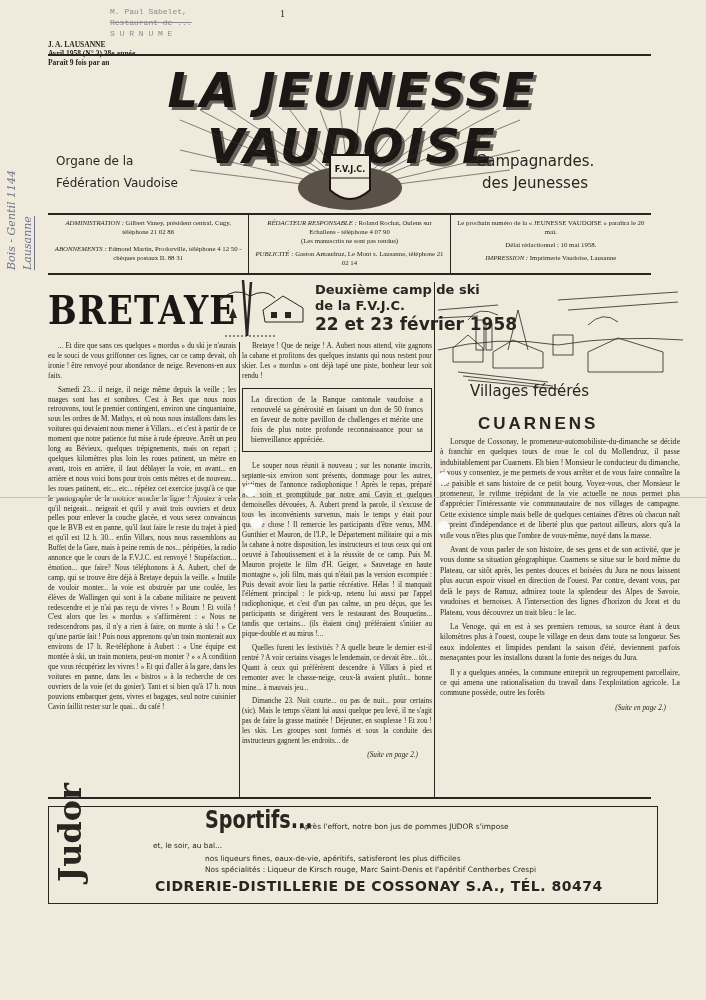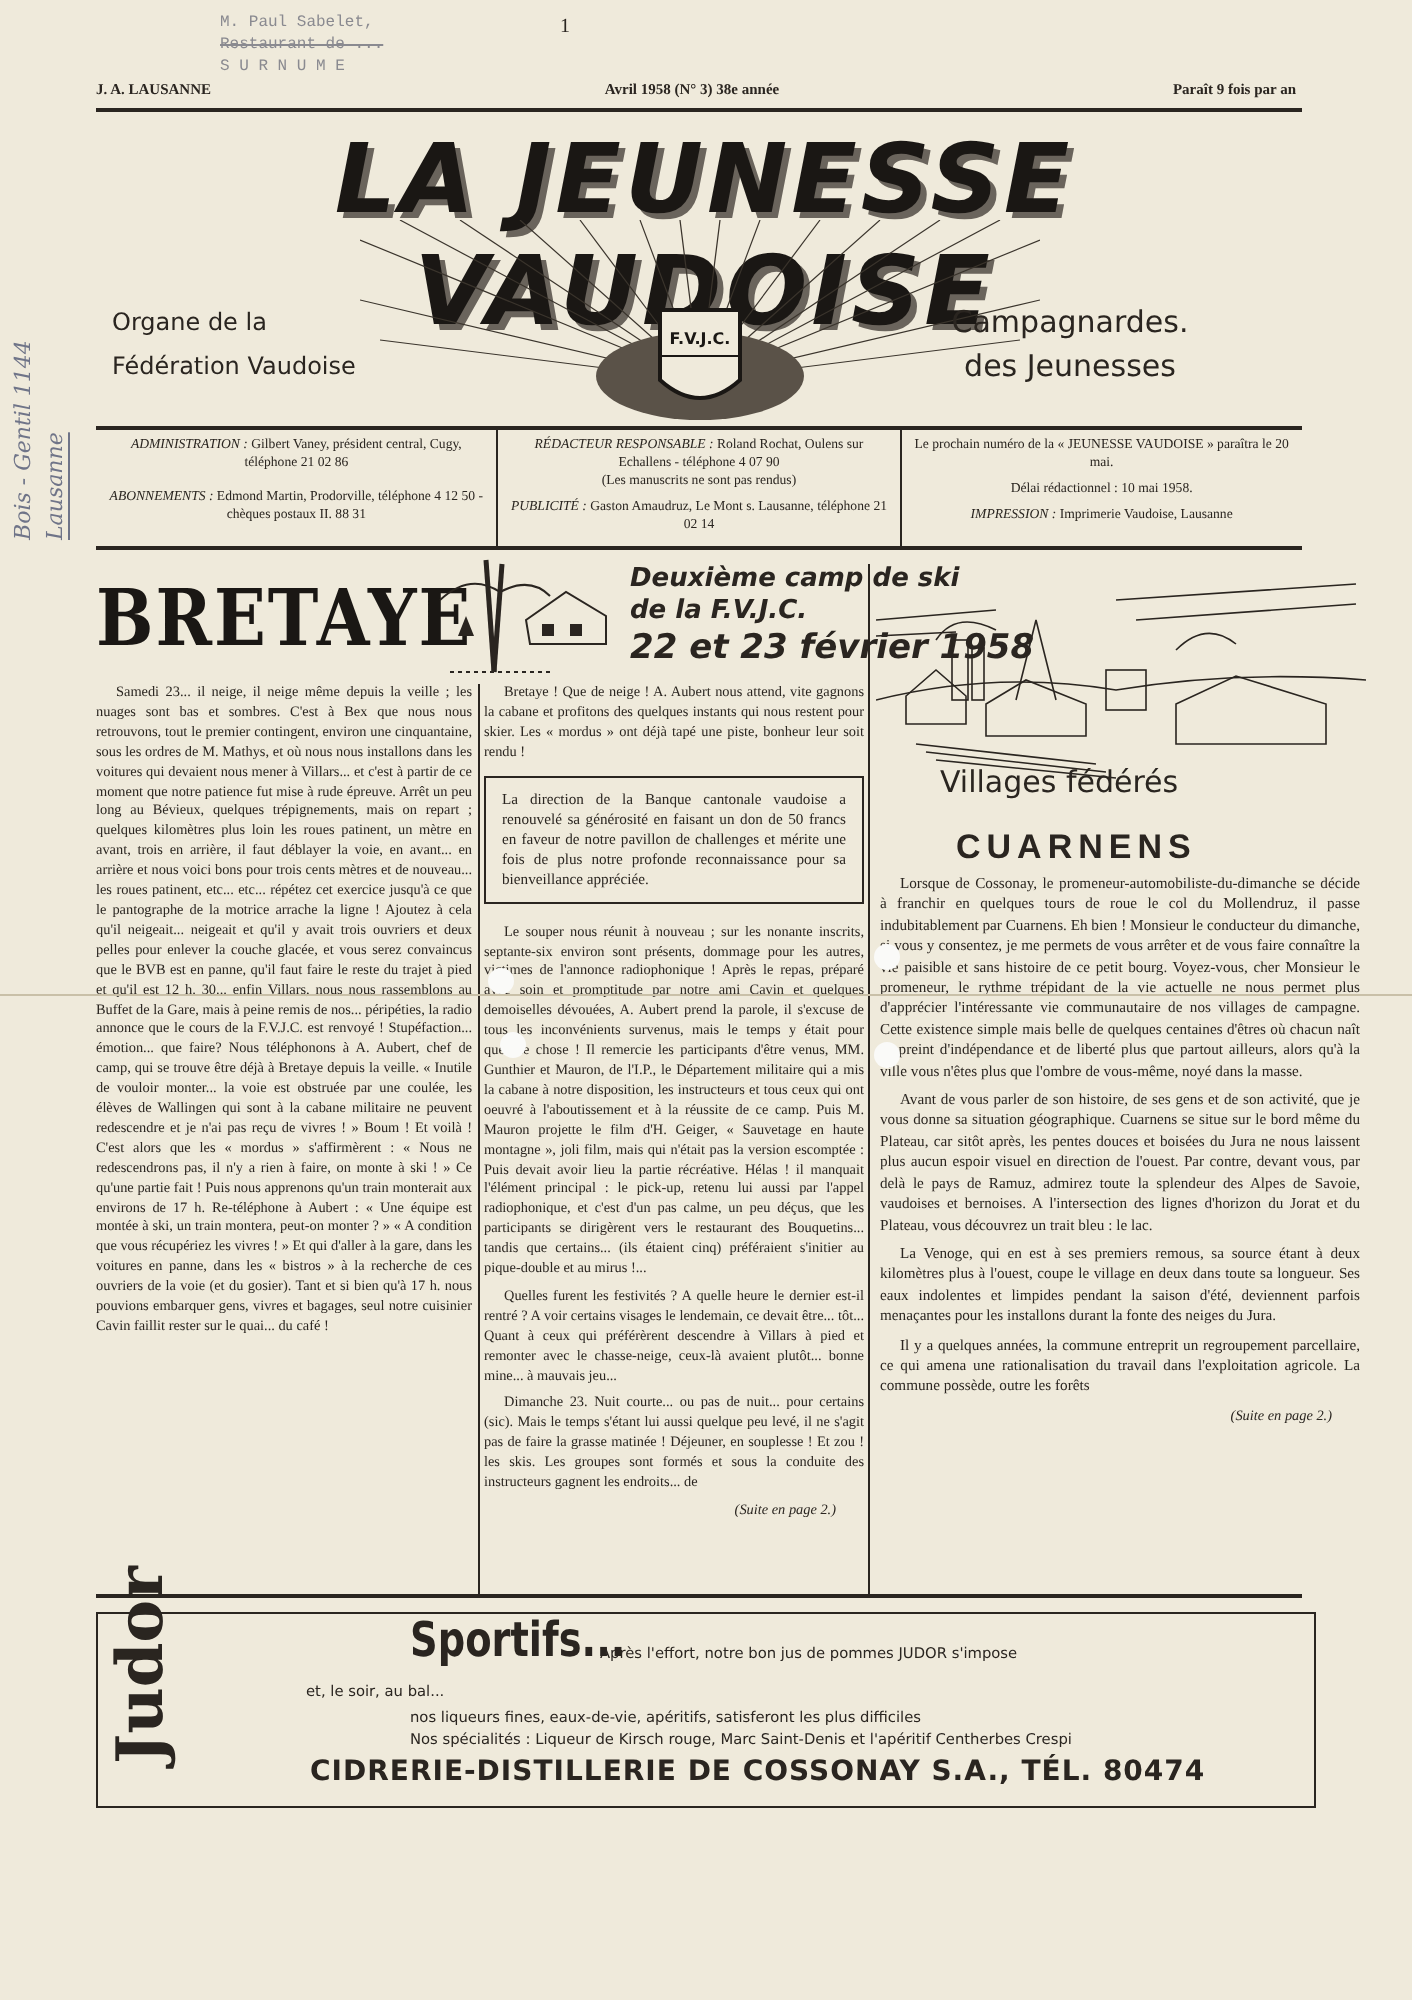--- a/index.html
+++ b/index.html
@@ -1,33 +1,33 @@
 <!DOCTYPE html>
 <html><head>
 <meta charset="utf-8">
 <style>
   html,body{margin:0;padding:0;}
   body{width:706px;height:1000px;background:#efeadb;position:relative;overflow:hidden;font-family:"Liberation Serif",serif;color:#2a2520;}
   .abs{position:absolute;}
   .stamp{left:110px;top:6px;font-family:"Liberation Mono",monospace;font-size:8px;color:#8a8a90;line-height:11px;}
   .stamp .strike{text-decoration:line-through;}
-  .mastline{left:48px;top:40px;width:600px;font-size:7.5px;font-weight:bold;display:flex;justify-content:space-between;}
+  .mastline{left:48px;top:40px;width:600px;font-size:7.5px;font-weight:bold;display:flex;justify-content:space-between;flex-direction:column;}
   .rule{background:#2a2520;height:2px;}
   .handnote{left:4px;top:110px;width:40px;height:160px;font-family:"DejaVu Serif",serif;font-style:italic;font-size:11px;color:#6f7488;writing-mode:vertical-rl;transform:rotate(180deg);line-height:16px;}
   .title{left:52px;top:62px;width:600px;text-align:center;font-family:"DejaVu Sans",sans-serif;font-weight:bold;font-size:48px;letter-spacing:2px;color:#1a1714;text-shadow:3px 3px 0 #6a645c;font-style:italic;}
   .sunburst{left:180px;top:110px;width:340px;height:100px;}
   .organ-left{left:56px;top:150px;font-family:"DejaVu Sans",sans-serif;font-size:12px;line-height:22px;}
   .organ-right{left:450px;top:150px;font-family:"DejaVu Sans",sans-serif;font-size:15px;line-height:22px;text-align:center;width:170px;}
   .infobox{left:48px;top:213px;width:603px;height:58px;border-top:2px solid #2a2520;border-bottom:2px solid #2a2520;display:flex;font-size:6.8px;line-height:9px;}
   .infobox .col{flex:1;padding:3px 5px;text-align:center;}
   .infobox .col+.col{border-left:1px solid #2a2520;}
   .infobox i{font-style:italic;}
   .bretaye{left:48px;top:290px;font-family:"DejaVu Serif",serif;font-weight:bold;font-size:34px;letter-spacing:1px;color:#1a1714;transform:scaleY(1.15);}
   .skiart{left:215px;top:278px;width:95px;height:62px;}
-  .subhead{left:315px;top:282px;font-family:"DejaVu Sans",sans-serif;font-style:italic;font-weight:bold;font-size:13px;line-height:16px;}
+  .subhead{left:315px;top:282px;font-family:"DejaVu Sans",sans-serif;font-weight:bold;font-size:13px;line-height:16px;}
   .subhead .big{font-size:17px;line-height:20px;}
   .article{font-size:7.2px;line-height:9.9px;text-align:justify;}
   .article p{margin:0 0 4px 0;text-indent:10px;}
   .col1{left:48px;top:342px;width:188px;}
   .col2{left:242px;top:342px;width:190px;}
   .col3{left:440px;top:437px;width:240px;font-size:7.6px;line-height:10.4px;}
   .vrule{background:#2a2520;width:1px;}
   .notice{border:1.5px solid #2a2520;padding:6px 8px;margin:6px 0 10px 0;font-size:7.6px;line-height:10px;text-align:justify;}
   .villageart{left:438px;top:290px;width:245px;height:100px;}
   .villages-label{left:470px;top:382px;font-family:"DejaVu Sans",sans-serif;font-size:15px;}
@@ -133,20 +133,21 @@
 <div class="abs subhead">
   <div>Deuxième camp de ski</div>
   <div>de la F.V.J.C.</div>
   <div class="big">22 et 23 février 1958</div>
 </div>
 
 <div class="abs vrule" style="left:239px;top:342px;height:455px;"></div>
 <div class="abs vrule" style="left:434px;top:282px;height:515px;"></div>
 
 <div class="abs article col1">
+  <p>... Et dire que sans ces quelques « mordus » du ski je n'aurais eu le souci de vous griffonner ces lignes, car ce camp devait, oh ironie ! être renvoyé pour abondance de neige. Revenons-en aux faits.</p>
   <p>Samedi 23... il neige, il neige même depuis la veille ; les nuages sont bas et sombres. C'est à Bex que nous nous retrouvons, tout le premier contingent, environ une cinquantaine, sous les ordres de M. Mathys, et où nous nous installons dans les voitures qui devaient nous mener à Villars... et c'est à partir de ce moment que notre patience fut mise à rude épreuve. Arrêt un peu long au Bévieux, quelques trépignements, mais on repart ; quelques kilomètres plus loin les roues patinent, un mètre en avant, trois en arrière, il faut déblayer la voie, en avant... en arrière et nous voici bons pour trois cents mètres et de nouveau... les roues patinent, etc... etc... répétez cet exercice jusqu'à ce que le pantographe de la motrice arrache la ligne ! Ajoutez à cela qu'il neigeait... neigeait et qu'il y avait trois ouvriers et deux pelles pour enlever la couche glacée, et vous serez convaincus que le BVB est en panne, qu'il faut faire le reste du trajet à pied et qu'il est 12 h. 30... enfin Villars, nous nous rassemblons au Buffet de la Gare, mais à peine remis de nos... péripéties, la radio annonce que le cours de la F.V.J.C. est renvoyé ! Stupéfaction... émotion... que faire? Nous téléphonons à A. Aubert, chef de camp, qui se trouve être déjà à Bretaye depuis la veille. « Inutile de vouloir monter... la voie est obstruée par une coulée, les élèves de Wallingen qui sont à la cabane militaire ne peuvent redescendre et je n'ai pas reçu de vivres ! » Boum ! Et voilà ! C'est alors que les « mordus » s'affirmèrent : « Nous ne redescendrons pas, il n'y a rien à faire, on monte à ski ! » Ce qu'une partie fait ! Puis nous apprenons qu'un train monterait aux environs de 17 h. Re-téléphone à Aubert : « Une équipe est montée à ski, un train montera, peut-on monter ? » « A condition que vous récupériez les vivres ! » Et qui d'aller à la gare, dans les voitures en panne, dans les « bistros » à la recherche de ces ouvriers de la voie (et du gosier). Tant et si bien qu'à 17 h. nous pouvions embarquer gens, vivres et bagages, seul notre cuisinier Cavin faillit rester sur le quai... du café !</p>
 </div>
 
 <div class="abs article col2">
   <p>Bretaye ! Que de neige ! A. Aubert nous attend, vite gagnons la cabane et profitons des quelques instants qui nous restent pour skier. Les « mordus » ont déjà tapé une piste, bonheur leur soit rendu !</p>
   <div class="notice">La direction de la Banque cantonale vaudoise a renouvelé sa générosité en faisant un don de 50 francs en faveur de notre pavillon de challenges et mérite une fois de plus notre profonde reconnaissance pour sa bienveillance appréciée.</div>
   <p>Le souper nous réunit à nouveau ; sur les nonante inscrits, septante-six environ sont présents, dommage pour les autres, victimes de l'annonce radiophonique ! Après le repas, préparé avec soin et promptitude par notre ami Cavin et quelques demoiselles dévouées, A. Aubert prend la parole, il s'excuse de tous les inconvénients survenus, mais le temps y était pour quelque chose ! Il remercie les participants d'être venus, MM. Gunthier et Mauron, de l'I.P., le Département militaire qui a mis la cabane à notre disposition, les instructeurs et tous ceux qui ont oeuvré à l'aboutissement et à la réussite de ce camp. Puis M. Mauron projette le film d'H. Geiger, « Sauvetage en haute montagne », joli film, mais qui n'était pas la version escomptée : Puis devait avoir lieu la partie récréative. Hélas ! il manquait l'élément principal : le pick-up, retenu lui aussi par l'appel radiophonique, et c'est d'un pas calme, un peu déçus, que les participants se dirigèrent vers le restaurant des Bouquetins... tandis que certains... (ils étaient cinq) préféraient s'initier au pique-double et au mirus !...</p>
   <p>Quelles furent les festivités ? A quelle heure le dernier est-il rentré ? A voir certains visages le lendemain, ce devait être... tôt... Quant à ceux qui préférèrent descendre à Villars à pied et remonter avec le chasse-neige, ceux-là avaient plutôt... bonne mine... à mauvais jeu...</p>
   <p>Dimanche 23. Nuit courte... ou pas de nuit... pour certains (sic). Mais le temps s'étant lui aussi quelque peu levé, il ne s'agit pas de faire la grasse matinée ! Déjeuner, en souplesse ! Et zou ! les skis. Les groupes sont formés et sous la conduite des instructeurs gagnent les endroits... de</p>
   <div class="suite">(Suite en page 2.)</div>

